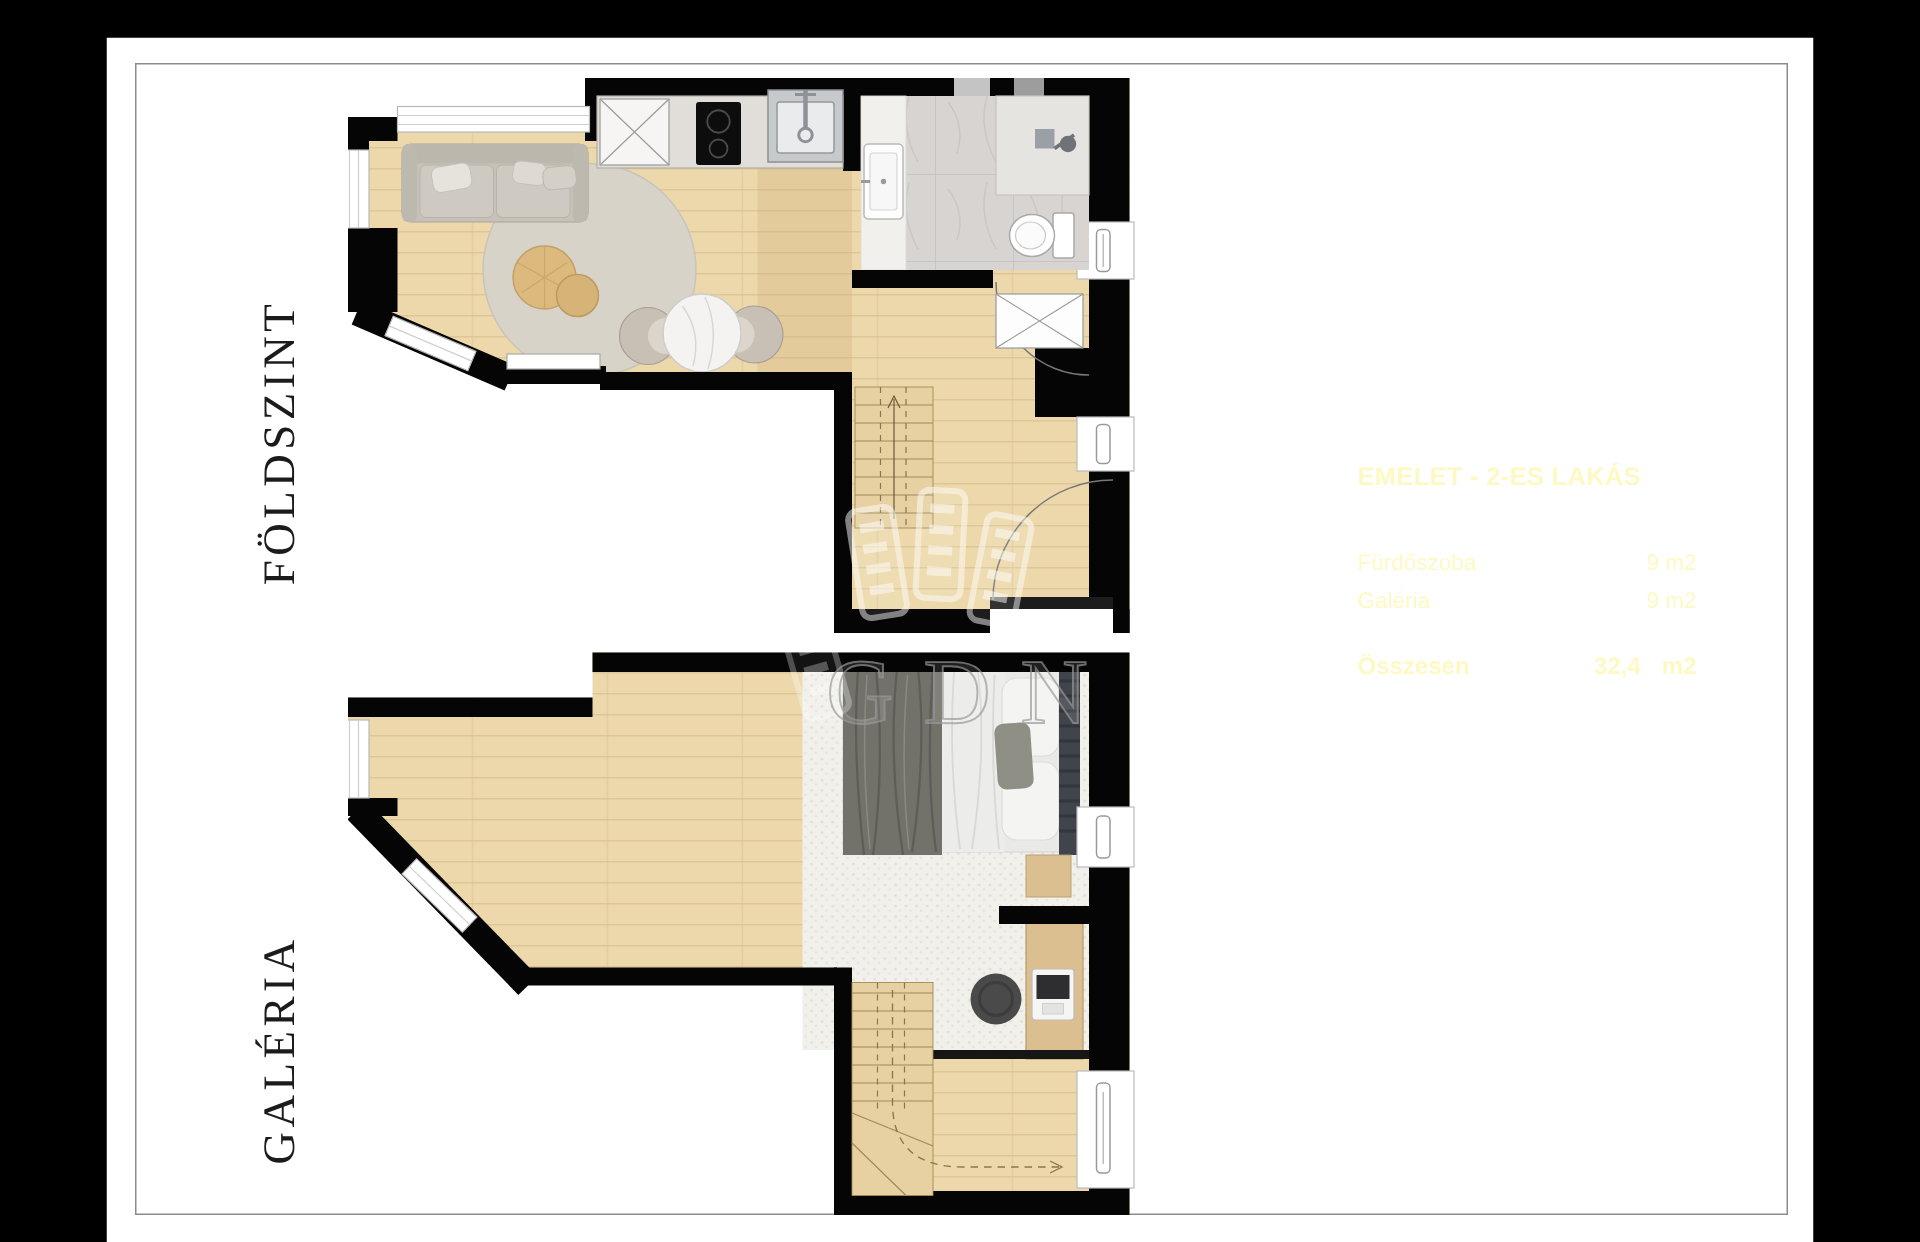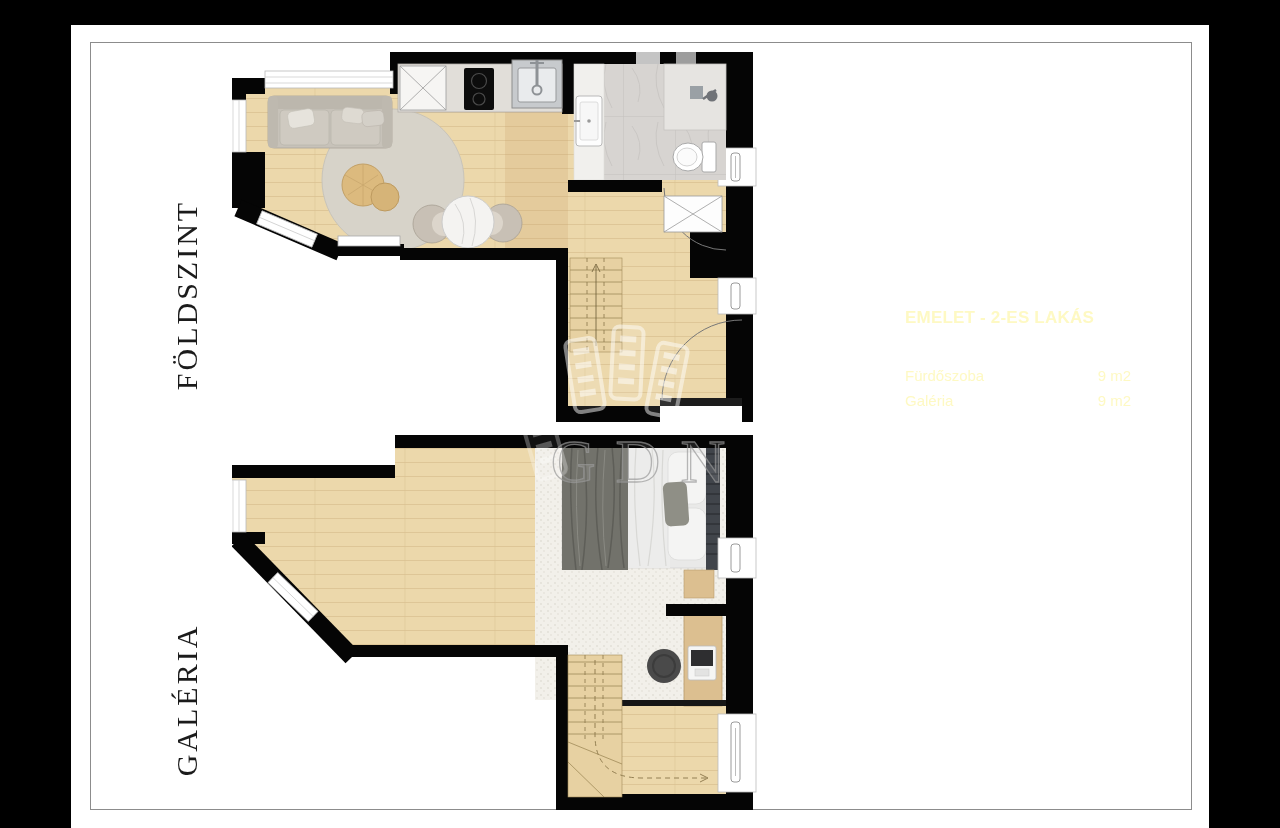--- a/index.html
+++ b/index.html
@@ -310,14 +310,20 @@
     <div class="legend-rows">
       <div class="legend-row">
         <span>Fürdőszoba</span>
         <span>9 m2</span>
       </div>
       <div class="legend-row">
         <span>Galéria</span>
         <span>9 m2</span>
       </div>
     </div>
+    <div class="legend-total">
+      <span>Összesen</span>
+      <span class="sp"></span>
+      <span>32,4</span>
+      <span class="unit">m2</span>
+    </div>
   </div>
 </div>
 
 </body></html>

